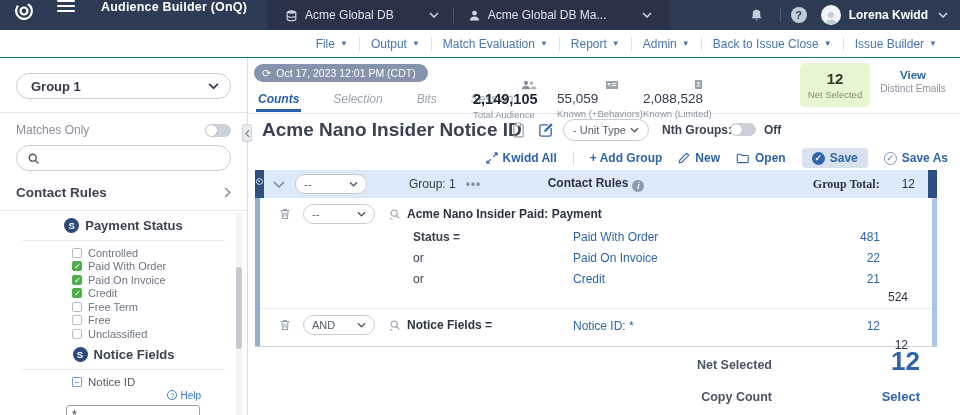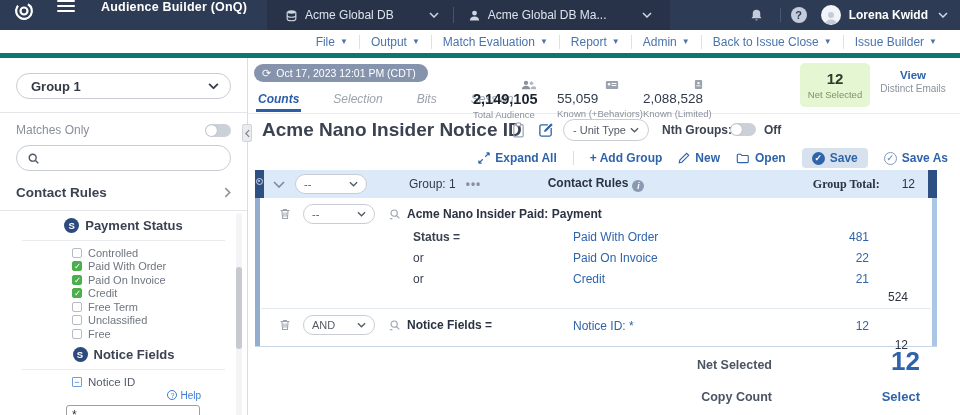--- a/index.html
+++ b/index.html
@@ -18,21 +18,21 @@
   .db-seg .chev { margin-left:28px; }
   .seg-divider { width:1px; height:16px; background:#46536d; margin:0 6px; }
   .topbar-right { margin-left:auto; display:flex; align-items:center; gap:0; padding-right:12px; }
   .icon-btn { width:26px; display:flex; justify-content:center; cursor:pointer; }
   .tb-divider { width:1px; height:14px; background:#4a5770; margin:0 10px; }
   .help-circle { width:16px; height:16px; border-radius:50%; background:#c3ccda; color:#2e3b54; font-size:11px; font-weight:bold; display:flex; align-items:center; justify-content:center; cursor:pointer; }
   .avatar { width:20px; height:20px; border-radius:50%; background:#f2f4f7; margin:0 8px 0 14px; display:flex; align-items:flex-end; justify-content:center; overflow:hidden; cursor:pointer; }
   .user-name { font-size:12px; font-weight:bold; color:#fff; margin-right:10px; cursor:pointer; }
 
   
-  .menubar { position:absolute; top:30px; left:0; right:0; height:28px; background:#fff; border-bottom:5px solid #0f766e; display:flex; align-items:center; justify-content:flex-end; padding-right:12px; }
+  .menubar { position:absolute; top:30px; left:0; right:0; height:28px; background:#fff; border-bottom:1px solid #0f766e; display:flex; align-items:center; justify-content:flex-end; padding-right:12px; }
   .menu-item { font-size:12px; color:#4a74ad; padding:0 11px; display:flex; align-items:center; gap:5px; cursor:pointer; white-space:nowrap; }
   .menu-item + .menu-item { border-left:1px solid #dde1e7; }
   .menu-item .arrow { font-size:8px; color:#4a74ad; }
 
   
   .sidebar { position:absolute; top:58px; left:0; width:248px; bottom:0; background:#fff; border-right:1px solid #d9dce1; overflow:hidden; }
   .group-select-row { padding:15px 16px 13px 16px; border-bottom:1px solid #e4e6ea; }
   .pill-select { position:relative; height:26px; border:1px solid #c9cdd3; border-radius:13px; background:#fff; display:flex; align-items:center; padding:0 26px 0 14px; cursor:pointer; }
   .pill-select .sel-label { font-size:13px; font-weight:bold; color:#333a45; }
   .pill-select .sel-chev { position:absolute; right:11px; top:50%; transform:translateY(-50%); }
@@ -129,21 +129,21 @@
   .rule1 { padding-top:4px; }
   .trash-btn { width:16px; display:flex; justify-content:center; cursor:pointer; }
   .op-select { margin-left:10px; width:72px; height:20px; background:#fff; border:1px solid #c9cdd3; border-radius:10px; display:flex; align-items:center; justify-content:space-between; padding:0 8px; font-size:11px; color:#555c66; cursor:pointer; }
   .lookup-icon { margin-left:14px; display:flex; cursor:pointer; }
   .rule-name { margin-left:6px; font-size:12px; font-weight:bold; color:#2b3342; }
   .cond-row { display:flex; align-items:center; height:21px; }
   .cond-connector { width:160px; padding-left:158px; font-size:12px; color:#3a4251; flex:0 0 auto; box-sizing:content-box; width:0; }
   .cond-connector.first { font-weight:600; }
   .cond-connector span { display:inline-block; width:150px; }
   .cond-value { position:absolute; left:318px; font-size:12px; color:#2f64ab; cursor:pointer; }
-  .cond-count { position:absolute; right:68px; font-size:12px; color:#2f64ab;text-align:center; }
+  .cond-count { position:absolute; right:57px; font-size:12px; color:#2f64ab;text-align:center; }
   .cond-row { position:relative; }
   .subtotal-row { position:relative; height:17px; }
   .subtotal { position:absolute; right:29px; top:1px; font-size:12px; color:#2b3342; }
   .rule-divider { border-top:1px solid #e3e7ee; margin:2px 6px 0 6px; }
   .rule2 { padding-top:4px; position:relative; }
   .rule2 .cond-value { top:9px; }
   .rule2 .cond-count { top:9px; }
   .sum-label { position:absolute; right:188px; font-size:12.5px; font-weight:bold; color:#4a5462; white-space:nowrap; }
   .net-sel-label { top:300px; }
   .net-sel-value { position:absolute; right:40px; top:288px; font-size:26px; font-weight:bold; color:#2f64ab; }
@@ -301,25 +301,25 @@
         <div class="cb-row">
           <span class="cb checked"></span>
           <span class="cb-label">Credit</span>
         </div>
         <div class="cb-row">
           <span class="cb"></span>
           <span class="cb-label">Free Term</span>
         </div>
         <div class="cb-row">
           <span class="cb"></span>
+          <span class="cb-label">Free</span>
+        </div>
+        <div class="cb-row">
+          <span class="cb"></span>
           <span class="cb-label">Unclassified</span>
-        </div>
-        <div class="cb-row">
-          <span class="cb"></span>
-          <span class="cb-label">Free</span>
         </div>
       </div>
 
       <div class="section-head" style="padding-top:4px;">
         <span class="s-badge">S</span>
         <span class="section-title">Notice Fields</span>
       </div>
       <div class="inset-rule"></div>
       <div class="notice-field-row">
         <span class="minus-box">−</span>
@@ -427,21 +427,21 @@
       <div class="nth-label">Nth Groups:</div>
       <span class="toggle nth-toggle"></span>
       <div class="nth-state">Off</div>
     </div>
 
     <div class="actions-row">
       <div class="action">
         <svg viewBox="0 0 14 14" width="12" height="12">
             <path d="M8.5 5.5L13 1M13 1H9.8M13 1v3.2M5.5 8.5L1 13M1 13h3.2M1 13V9.8" fill="none" stroke="#2f64ab" stroke-width="1.4"></path>
           </svg>
-        <span>Expand All</span>
+        <span>Kwidd All</span>
       </div>
       <div class="act-divider"></div>
       <div class="action">
         <span>+ Add Group</span>
       </div>
       <div class="action">
         <svg viewBox="0 0 14 14" width="12" height="12">
             <path d="M1.5 12.5l.6-3 8-8 2.4 2.4-8 8z" fill="none" stroke="#2f64ab" stroke-width="1.3"></path>
           </svg>
         <span>New</span>

